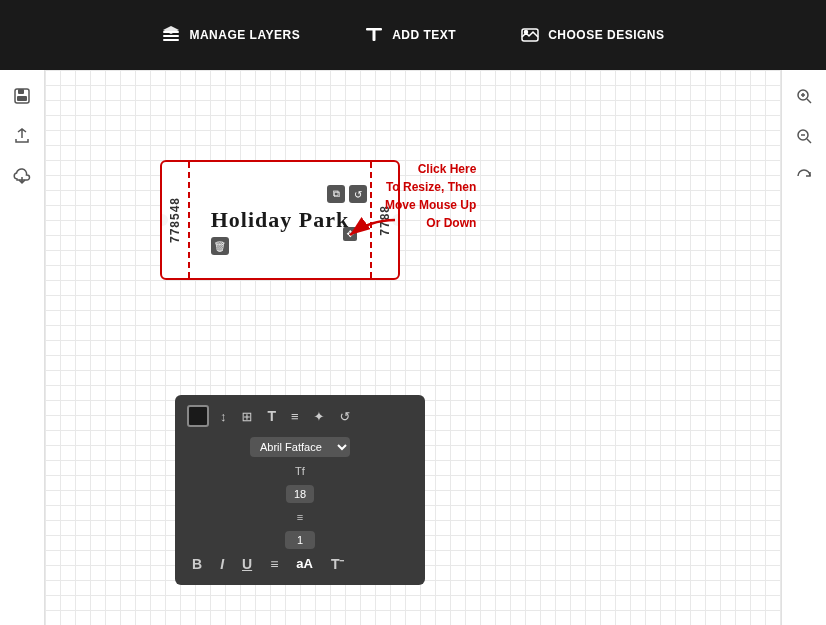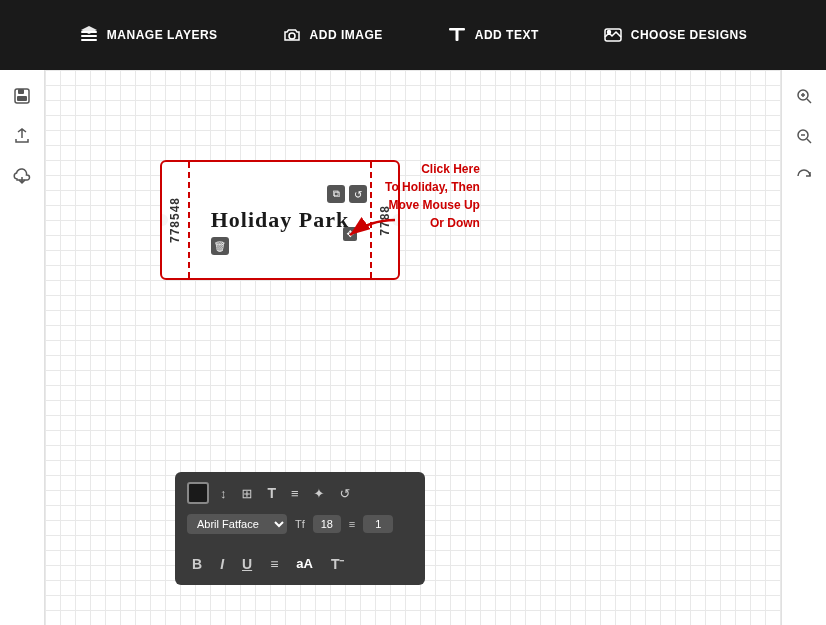--- a/index.html
+++ b/index.html
@@ -335,29 +335,20 @@
   <div class="toolbar-item">
     <div class="toolbar-icon">
       <svg width="20" height="20" viewBox="0 0 20 20" fill="white">
         <rect x="2" y="6" width="16" height="2" rx="1"></rect>
         <rect x="2" y="10" width="16" height="2" rx="1"></rect>
         <rect x="2" y="14" width="16" height="2" rx="1"></rect>
         <polygon points="10,1 2,5 10,9 18,5" fill="white" opacity="0.9"></polygon>
       </svg>
     </div>
     <span>MANAGE LAYERS</span>
-  </div>
-  <div class="toolbar-item">
-    <div class="toolbar-icon">
-      <svg width="20" height="20" viewBox="0 0 20 20" fill="none" stroke="white" stroke-width="1.5">
-        <circle cx="10" cy="11" r="3"></circle>
-        <path d="M3 7h2l1.5-2h7L15 7h2v8H3V7z"></path>
-      </svg>
-    </div>
-    <span>ADD IMAGE</span>
   </div>
   <div class="toolbar-item">
     <div class="toolbar-icon">
       <svg width="20" height="20" viewBox="0 0 20 20" fill="white">
         <rect x="2" y="3" width="16" height="2.5" rx="1"></rect>
         <rect x="8.5" y="3" width="3" height="13" rx="1"></rect>
       </svg>
     </div>
     <span>ADD TEXT</span>
   </div>
@@ -421,21 +412,21 @@
           </div>
         </div>
         <div class="ticket-stub-right">
           <span class="ticket-number">7788</span>
         </div>
       </div>
     </div>
 
     <div class="arrow-annotation" style="position:absolute; top:90px; left:340px; color:#cc0000; font-size:12px; font-weight:bold; text-align:right; line-height:1.5;">
       <span>Click Here</span><br>
-      <span>To Holiday, Then</span><br>
+      <span>To Resize, Then</span><br>
       <span>Move Mouse Up</span><br>
       <span>Or Down</span>
     </div>
 
     <div style="position:absolute; top:145px; left:295px;">
       <svg width="60" height="30" viewBox="0 0 60 30">
         <defs>
           <marker id="arrowhead" markerWidth="8" markerHeight="6" refX="8" refY="3" orient="auto">
             <polygon points="0 0, 8 3, 0 6" fill="#cc0000"></polygon>
           </marker>
@@ -449,21 +440,21 @@
       <div class="text-toolbar-row1" style="display:flex; align-items:center; gap:7px; margin-bottom:10px;">
         <div class="color-swatch" style="width:22px; height:22px; background:#1a1a1a; border:2px solid #888; border-radius:3px; cursor:pointer;"></div>
         <div class="tt-icon" style="color:#ccc; font-size:13px; cursor:pointer; padding:2px 4px;">↕</div>
         <div class="tt-icon" style="color:#ccc; font-size:13px; cursor:pointer; padding:2px 4px;">⊞</div>
         <div class="tt-icon" style="color:#ccc; font-size:14px; cursor:pointer; padding:2px 4px; font-weight:bold;">T</div>
         <div class="tt-icon" style="color:#ccc; font-size:13px; cursor:pointer; padding:2px 4px;">≡</div>
         <div class="tt-icon" style="color:#ccc; font-size:13px; cursor:pointer; padding:2px 4px;">✦</div>
         <div class="tt-icon" style="color:#ccc; font-size:13px; cursor:pointer; padding:2px 4px;">↺</div>
       </div>
 
-      <div class="text-toolbar-row2" style="display:flex; align-items:center; gap:8px; margin-bottom:18px;">
+      <div class="text-toolbar-row2" style="display:flex; align-items:center; gap:8px; margin-bottom:3px;flex-direction:column;">
         <select class="font-select" style="background:#555; color:#fff; border:none; border-radius:4px; padding:3px 6px; font-size:11px; cursor:pointer; width:100px;">
           <option>Abril Fatface</option>
         </select>
         <div style="color:#ccc; font-size:13px; display:flex; align-items:flex-end; gap:2px;">
           <span style="font-size:11px;">Tf</span>
         </div>
         <input class="font-size-input" type="text" value="18" style="background: rgb(85, 85, 85); color: rgb(255, 255, 255); border: none; border-radius: 4px; padding: 3px 6px; font-size: 11px; width: 28px; text-align: center;">
         <div style="color:#ccc; font-size:11px;">≡</div>
         <input class="line-height-input" type="text" value="1" style="background: rgb(85, 85, 85); color: rgb(255, 255, 255); border: none; border-radius: 4px; padding: 3px 6px; font-size: 11px; width: 30px; text-align: center;">
       </div>

